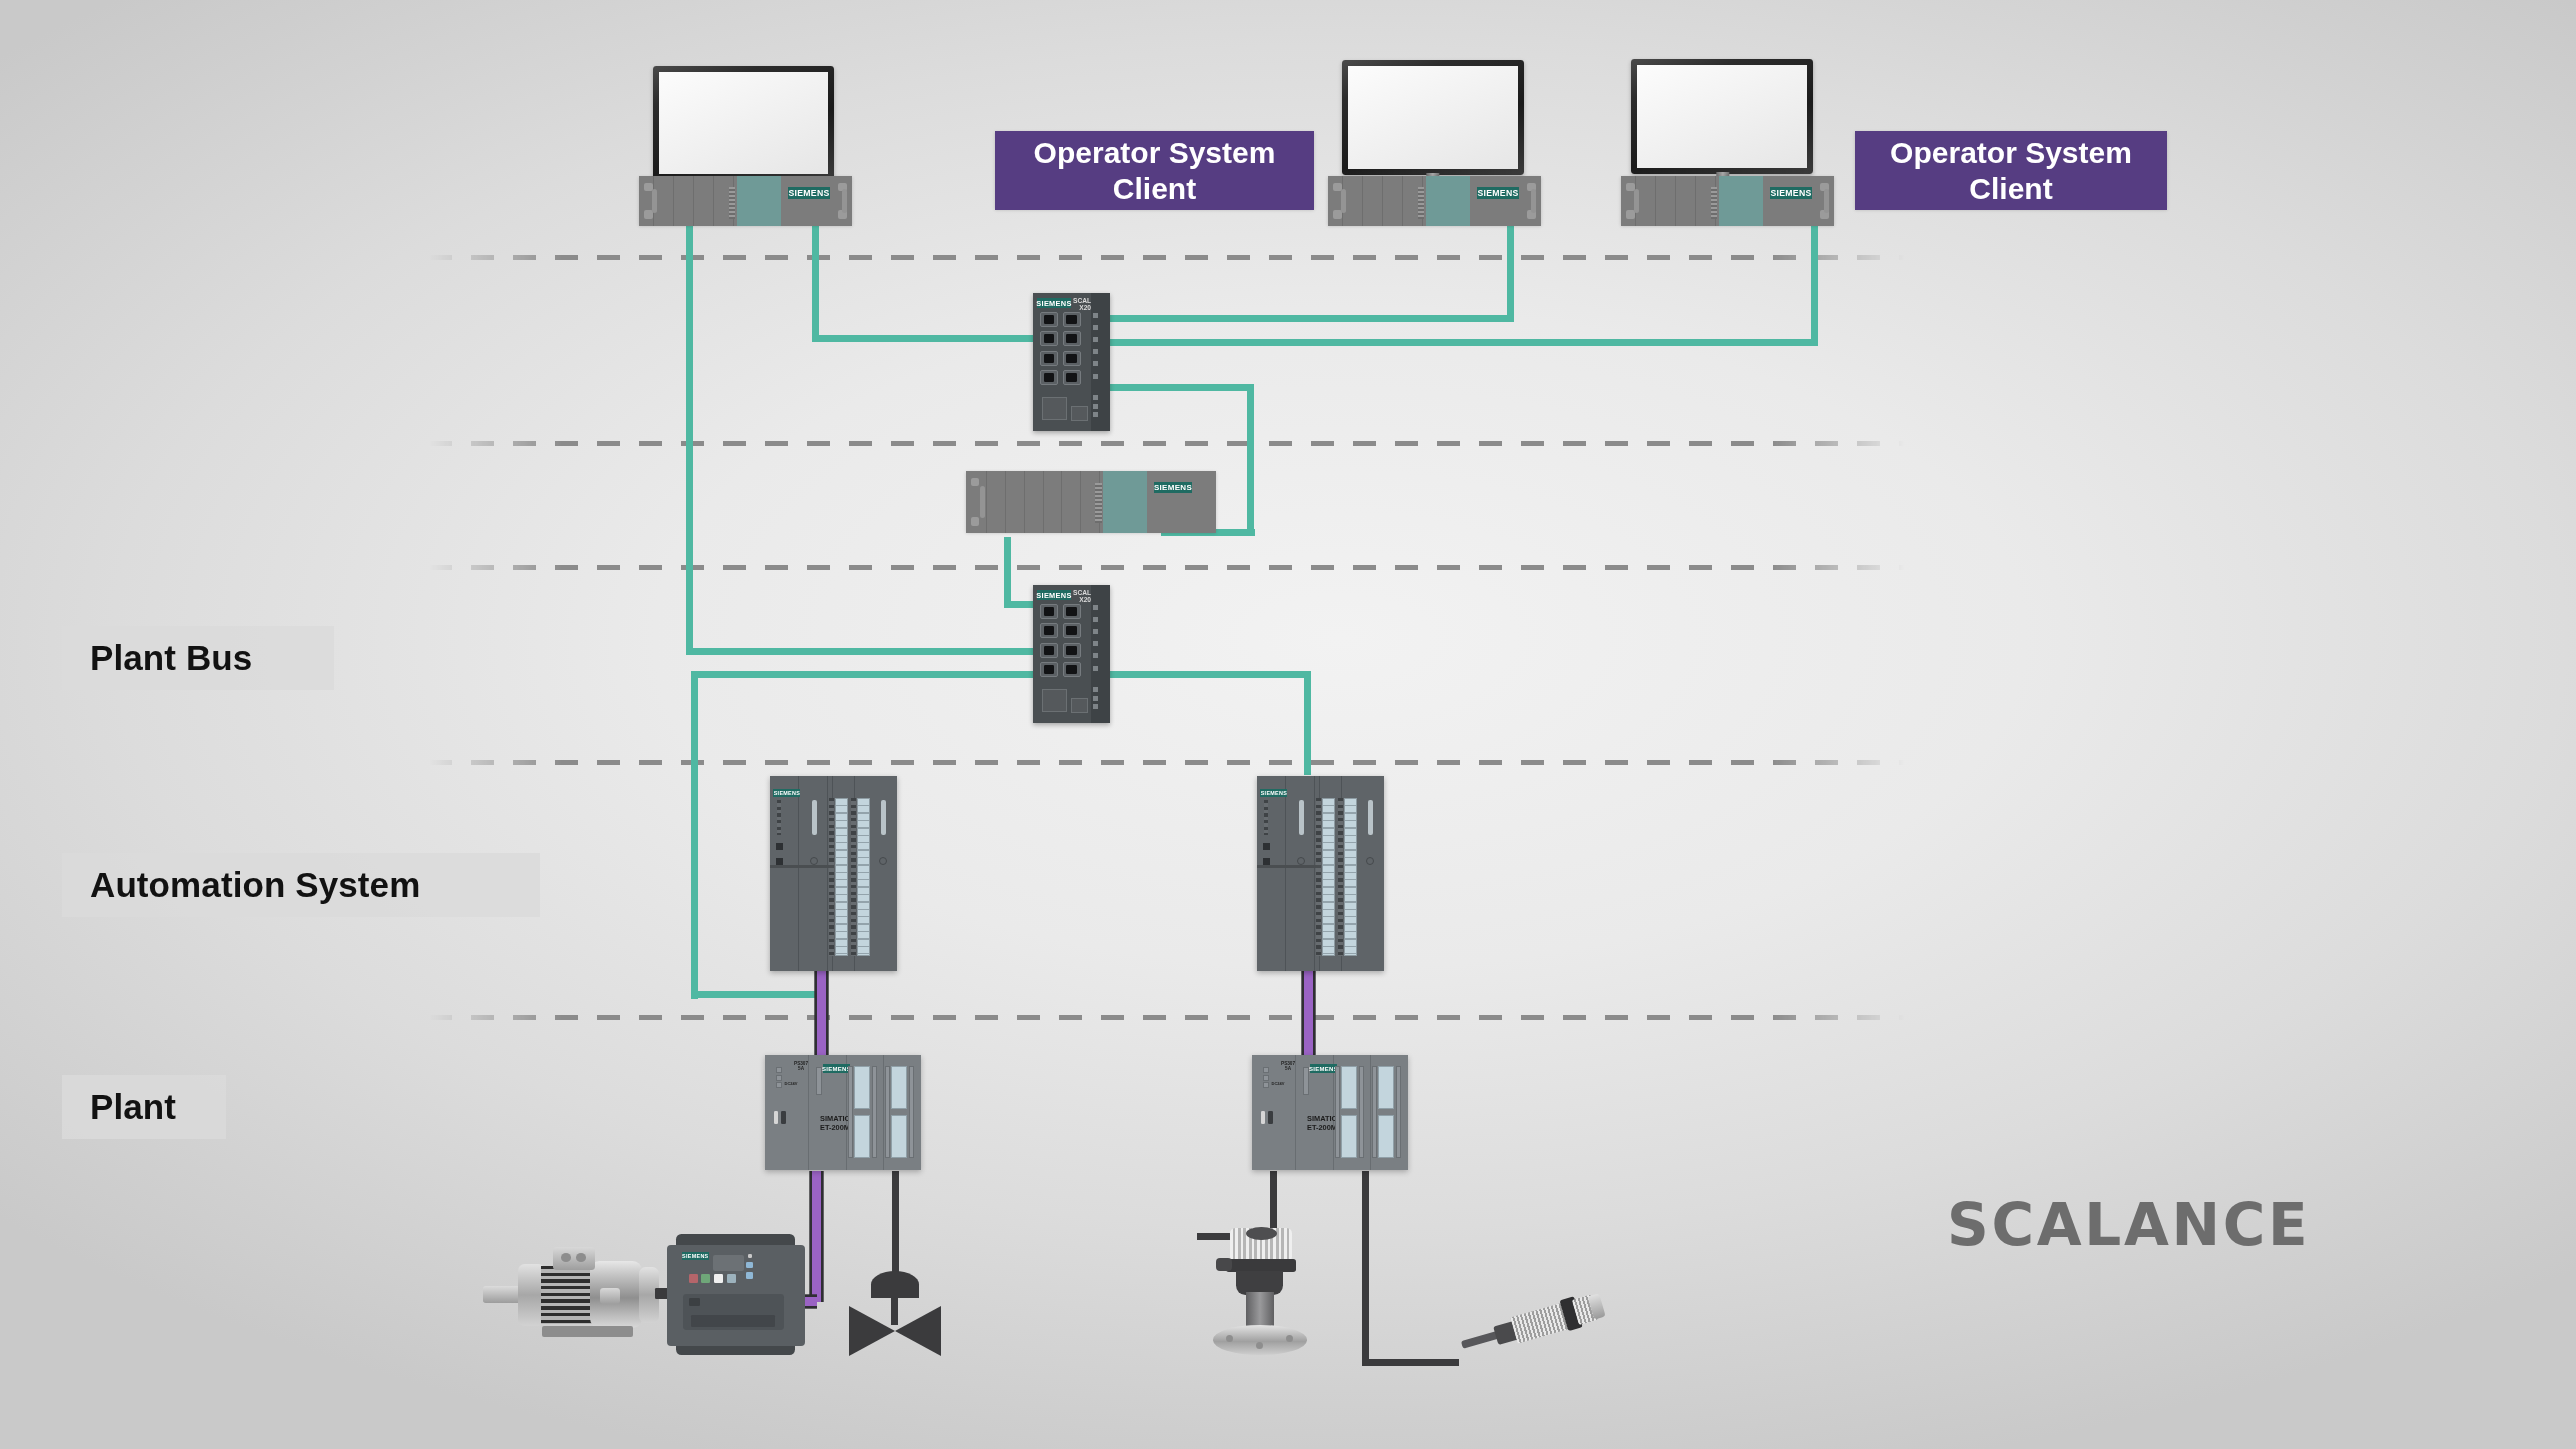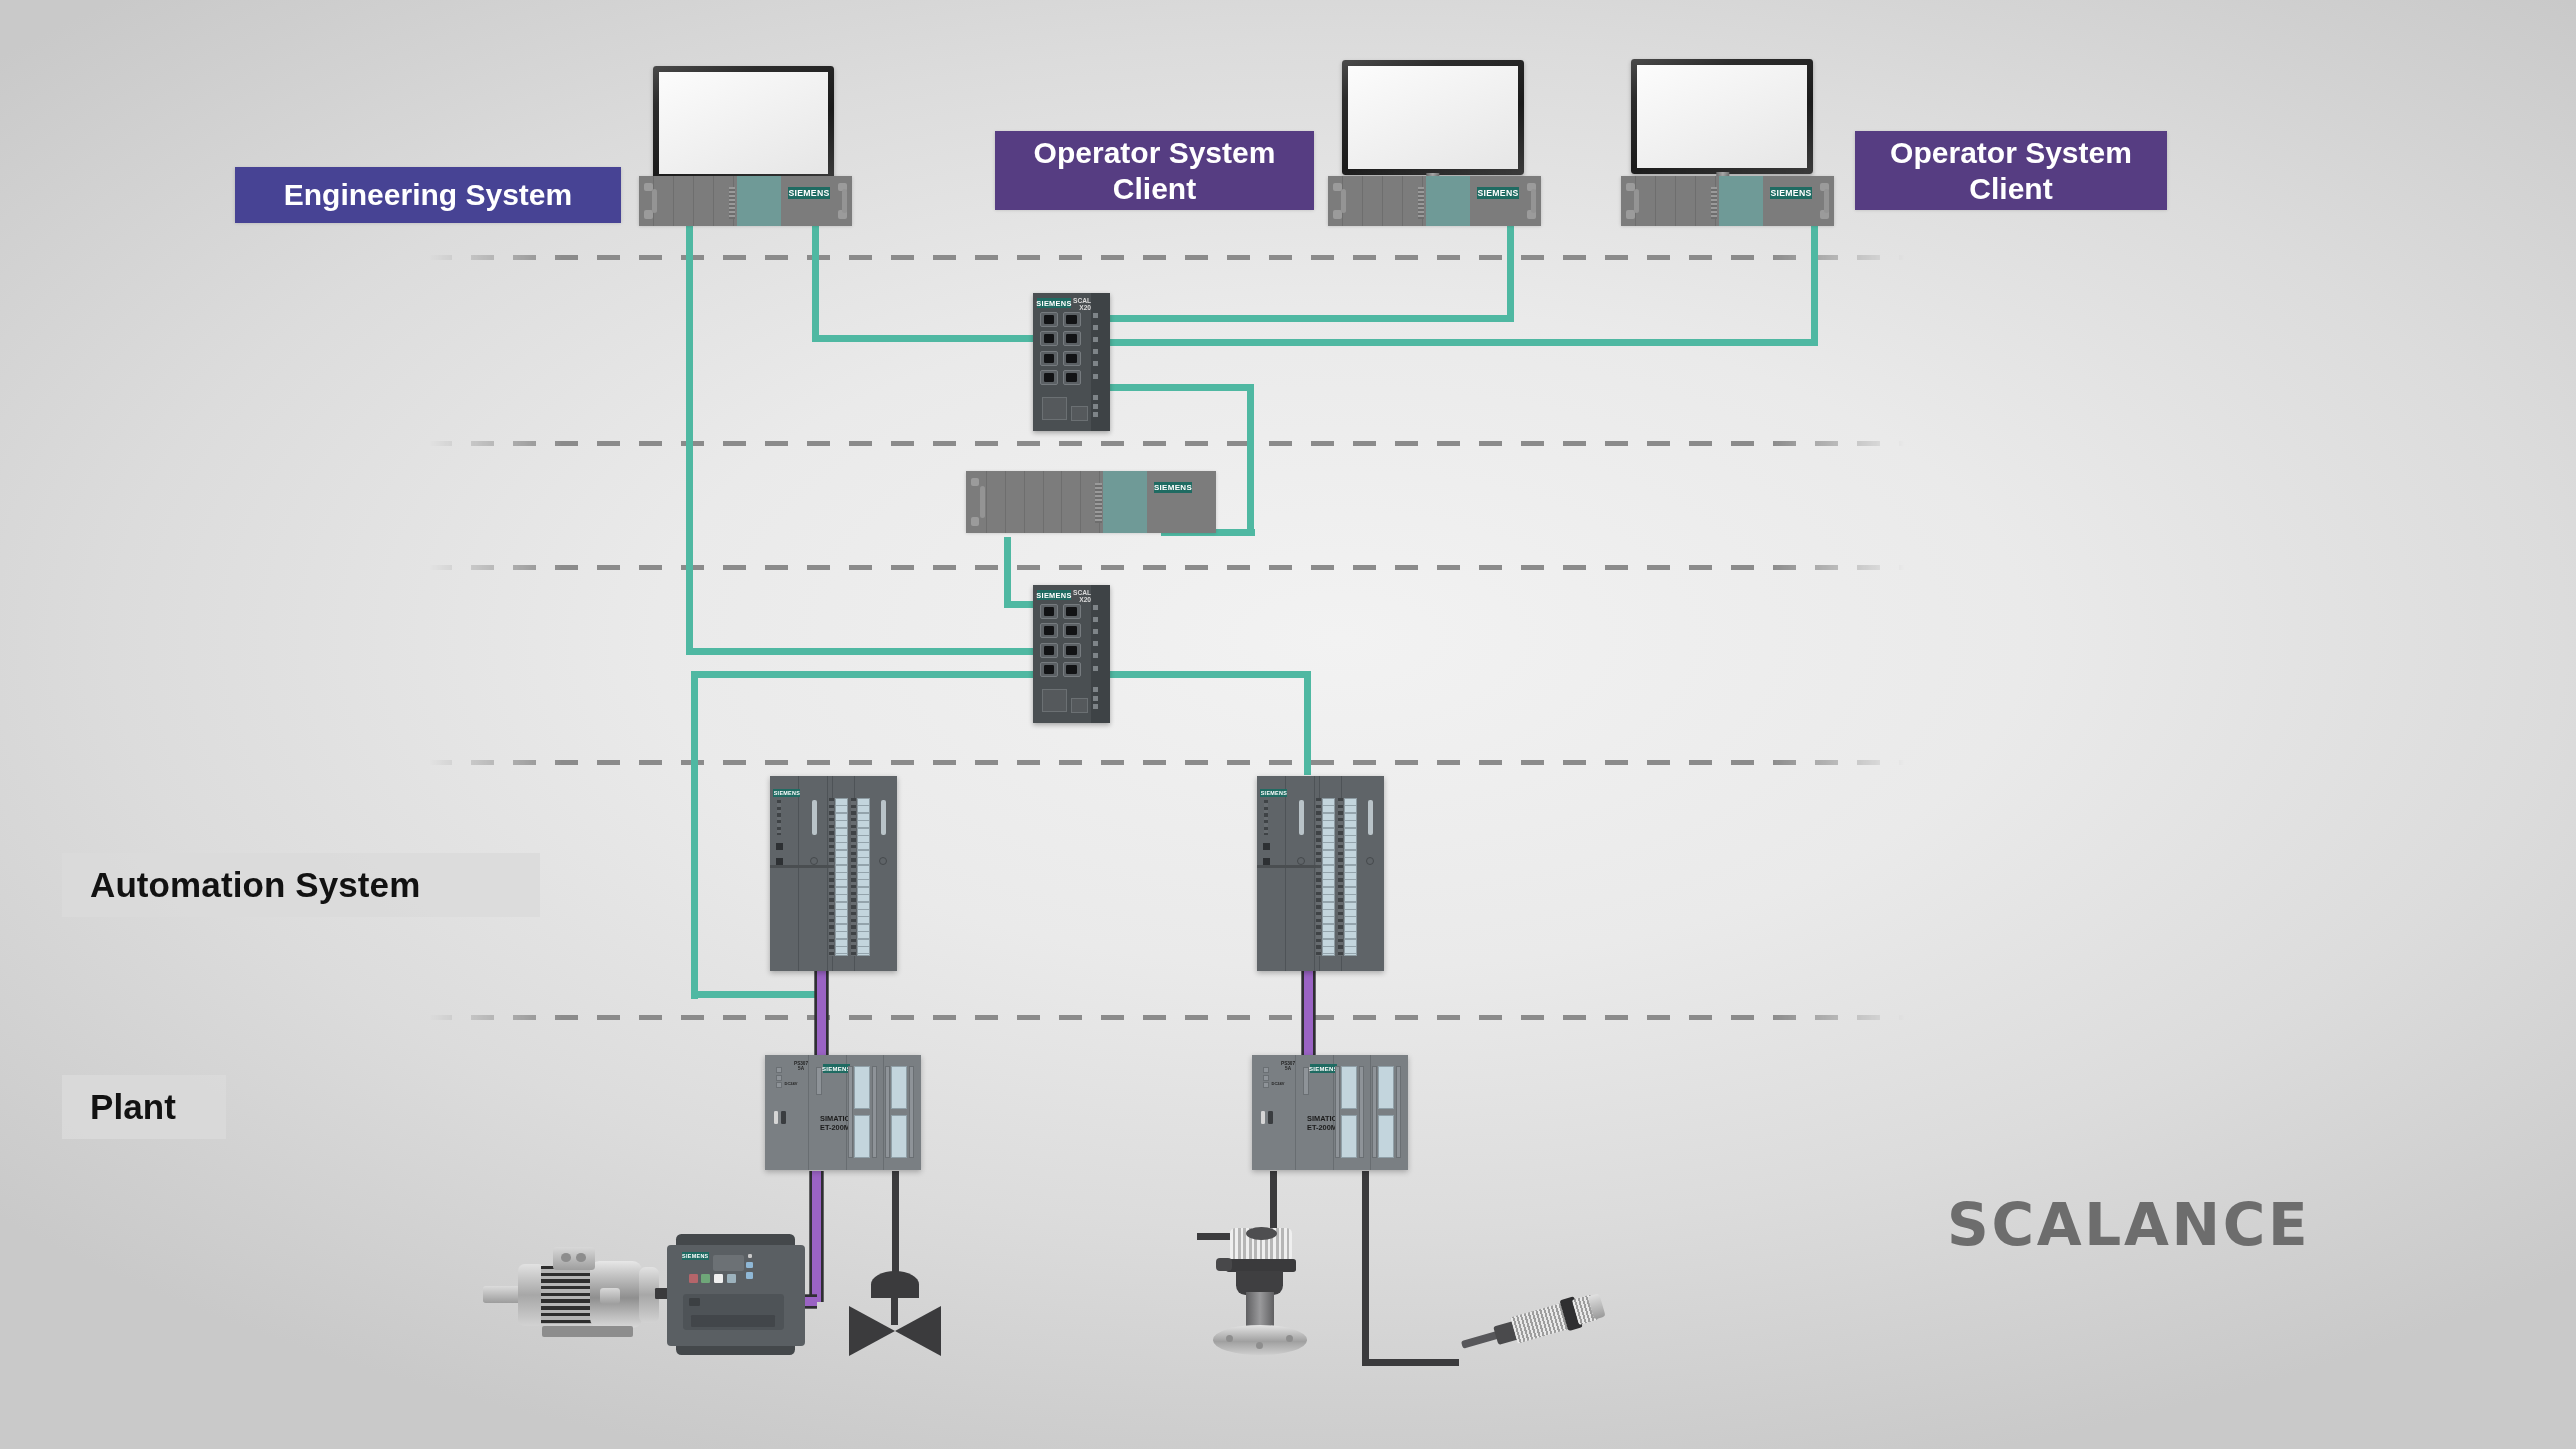--- a/index.html
+++ b/index.html
@@ -166,30 +166,30 @@
 <body>
 
 <div id="stage">
 
   <div class="divider" style="left:429px;  top:255px;  width:1476px;"></div>
   <div class="divider" style="left:429px;  top:441px;  width:1476px;"></div>
   <div class="divider" style="left:429px;  top:565px;  width:1476px;"></div>
   <div class="divider" style="left:429px;  top:760px; width:1476px;"></div>
   <div class="divider" style="left:429px;  top:1015px; width:1476px;"></div>
 
+  <div class="zone-label" style="left:62px; top:626px; width:272px; height:64px; font-size:35px;">
+    <span>Plant Bus</span>
+  </div>
   <div class="zone-label" style="left:62px; top:853px; width:478px; height:64px; font-size:35px;">
     <span>Automation System</span>
   </div>
   <div class="zone-label" style="left:62px; top:1075px; width:164px; height:64px; font-size:35px;">
     <span>Plant</span>
   </div>
 
-  <div class="badge" style="left:235px; top:167px; width:386px; height:56px; font-size:30px; background:#474394;">
-    <span>Engineering System</span>
-  </div>
   <div class="badge" style="left:995px; top:131px; width:319px; height:79px; font-size:30px; background:#563d82;">
     <span>Operator System Client</span>
   </div>
   <div class="badge" style="left:1855px; top:131px; width:312px; height:79px; font-size:30px; background:#563d82;">
     <span>Operator System Client</span>
   </div>
 
   <div class="cable v" style="left:686px; top:223px; height:425px;"></div>
   <div class="cable h" style="left:686px; top:648px; width:372px;"></div>
 

